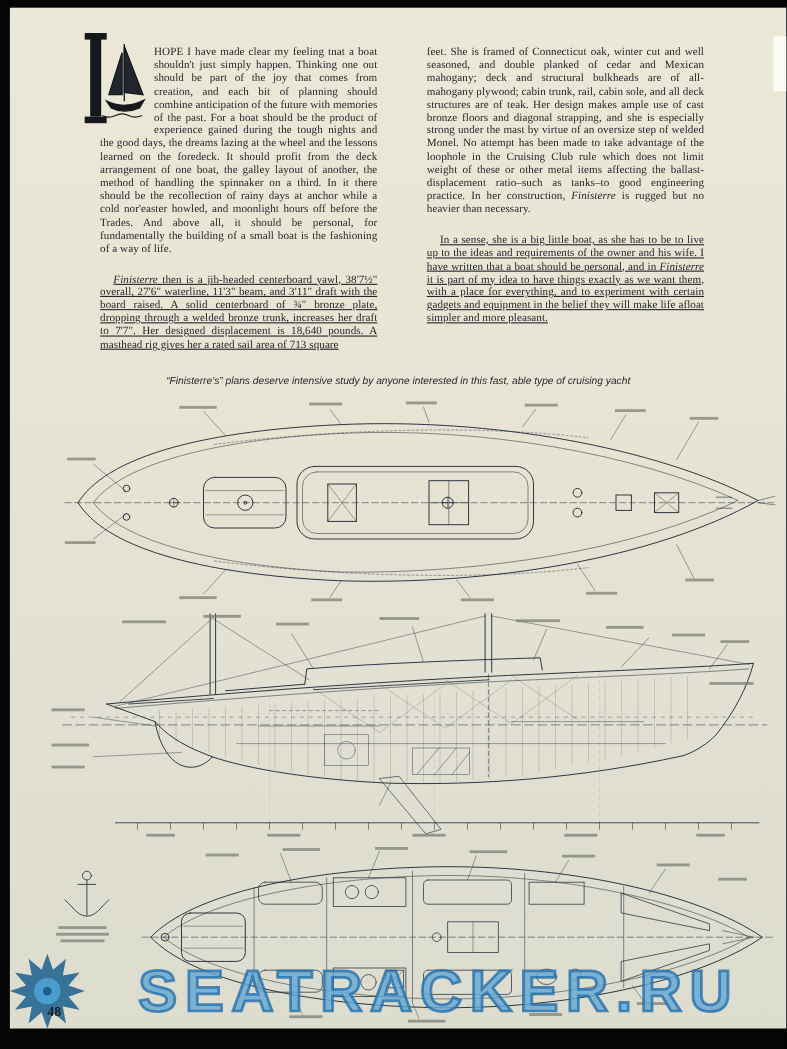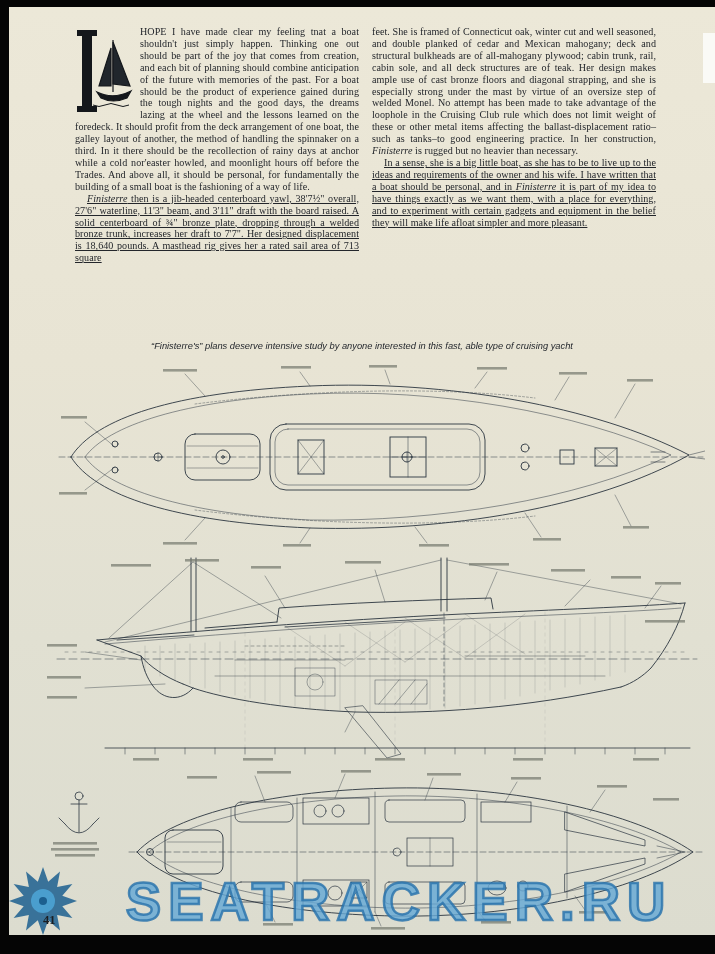--- a/index.html
+++ b/index.html
@@ -10,21 +10,21 @@
   }
   .page{
     position:absolute;left:9px;top:7px;width:706px;height:928px;
     background:linear-gradient(180deg,#ece8d8 0%,#e8e4d4 38%,#e1e0d2 68%,#dcdccf 100%);
   }
   .notch{position:absolute;right:0;top:26px;width:12px;height:50px;background:#fafaf6;}
   .col{
     position:absolute;width:284px;font-size:10.1px;line-height:11.9px;
     text-align:justify;color:#23262b;letter-spacing:0.05px;
   }
-  .col p{margin:0;}
+  .col p{margin:16px;}
   .col p.indent{text-indent:12px;text-decoration:underline;}
   .col-left{left:66px;top:19px;}
   .col-right{left:363px;top:19px;}
   .dropcap{float:left;width:58px;height:86px;margin:2px 7px 1px 0;}
   .footnote{margin-top:8px;font-size:8.4px;font-style:italic;text-align:left;color:#2a2d32;}
   .footnote span{font-style:normal;letter-spacing:.4px;}
   .caption{
     position:absolute;left:40px;right:40px;top:334px;text-align:center;
     font-family:"Liberation Sans",sans-serif;font-style:italic;font-weight:normal;
     font-size:9.3px;color:#1e2228;
@@ -292,14 +292,14 @@
 
   <div class="watermark">
     <svg width="72" height="72" viewBox="0 0 72 72">
       <polygon fill="#1c5f8f" opacity="0.85" points="70,36 55.3,41.2 65.4,53 50.1,50.1 53,65.4 41.2,55.3 36,70 30.8,55.3 19,65.4 21.9,50.1 6.6,53 16.7,41.2 2,36 16.7,30.8 6.6,19 21.9,21.9 19,6.6 30.8,16.7 36,2 41.2,16.7 53,6.6 50.1,21.9 65.4,19 55.3,30.8"></polygon>
       <circle cx="36" cy="36" r="12" fill="#4da3d4" opacity="0.9"></circle>
       <circle cx="36" cy="36" r="4" fill="#1c5f8f"></circle>
     </svg>
     <div class="wm-text">SEATRACKER.RU</div>
   </div>
 
-  <div class="page-number">41</div>
+  <div class="page-number">48</div>
 </div>
 
 </body></html>

